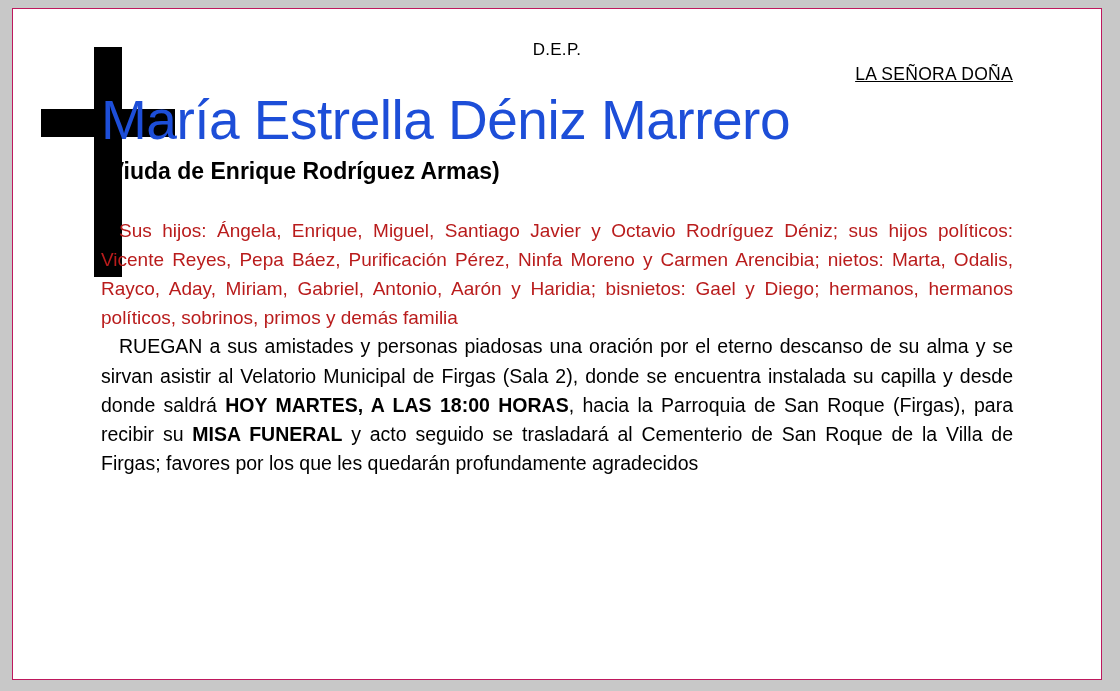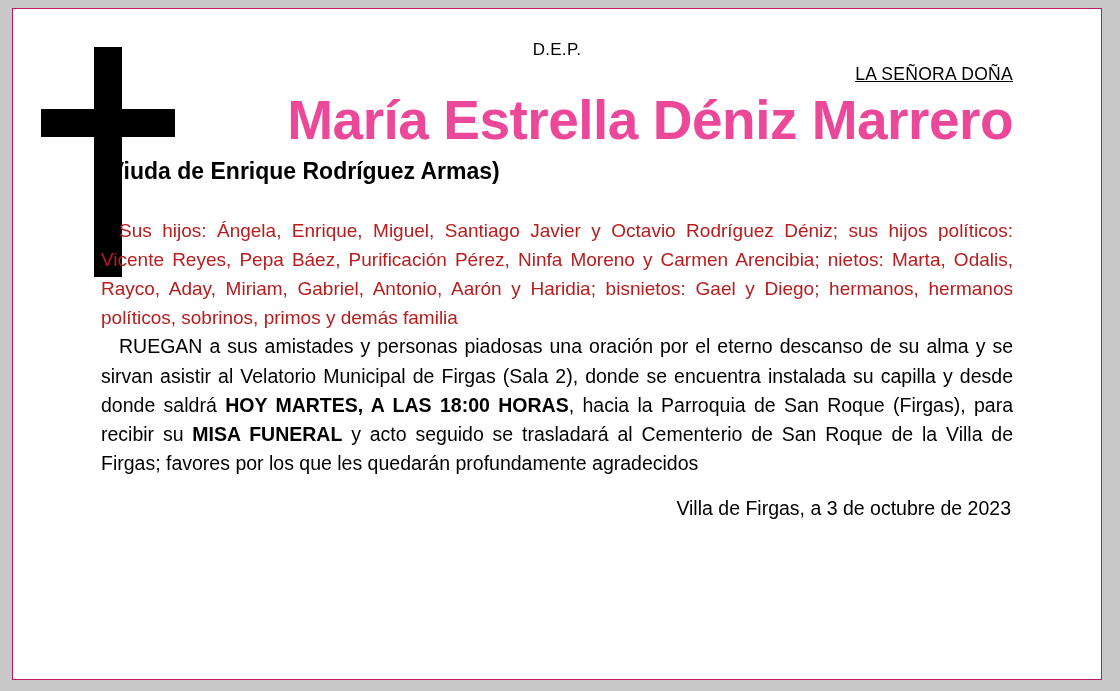--- a/index.html
+++ b/index.html
@@ -63,24 +63,24 @@
   .senora {
     text-align: right;
     font-size: 17.5px;
     letter-spacing: 0.3px;
     color: #000;
     line-height: 1.35;
     margin-top: 1px;
     text-decoration: underline;
   }
   .name {
-    text-align: right;
+    text-align: left;
     font-size: 55px;
-    font-weight: bold;
-    color: #ec4899;
+    font-weight: normal;
+    color: #1d4ed8;
     letter-spacing: -0.5px;
     line-height: 1.08;
     margin-top: 4px;
     white-space: nowrap;
   }
   .spouse {
     text-align: left;
     font-size: 23px;
     font-weight: bold;
     color: #000;
@@ -130,16 +130,15 @@
 
   <div class="content">
     <div class="dep">D.E.P.</div>
     <div class="senora">LA SEÑORA DOÑA</div>
     <div class="name">María Estrella Déniz Marrero</div>
     <div class="spouse">(Viuda de Enrique Rodríguez Armas)</div>
     <div class="family">Sus hijos: Ángela, Enrique, Miguel, Santiago Javier y Octavio Rodríguez Déniz; sus hijos políticos: Vicente Reyes, Pepa Báez, Purificación Pérez, Ninfa Moreno y Carmen Arencibia; nietos: Marta, Odalis, Rayco, Aday, Miriam, Gabriel, Antonio, Aarón y Haridia; bisnietos: Gael y Diego; hermanos, hermanos políticos, sobrinos, primos y demás familia</div>
     <div class="request">
       <span>RUEGAN a sus amistades y personas piadosas una oración por el eterno descanso de su alma y se sirvan asistir al Velatorio Municipal de Firgas (Sala 2), donde se encuentra instalada su capilla y desde donde saldrá </span><b>HOY MARTES, A LAS 18:00 HORAS</b><span>, hacia la Parroquia de San Roque (Firgas), para recibir su </span><b>MISA FUNERAL</b><span> y acto seguido se trasladará al Cementerio de San Roque de la Villa de Firgas; favores por los que les quedarán profundamente agradecidos</span>
     </div>
-    <div class="place">Villa de Firgas, a 3 de octubre de 2023</div>
   </div>
 
 </div>
 
 </body></html>

